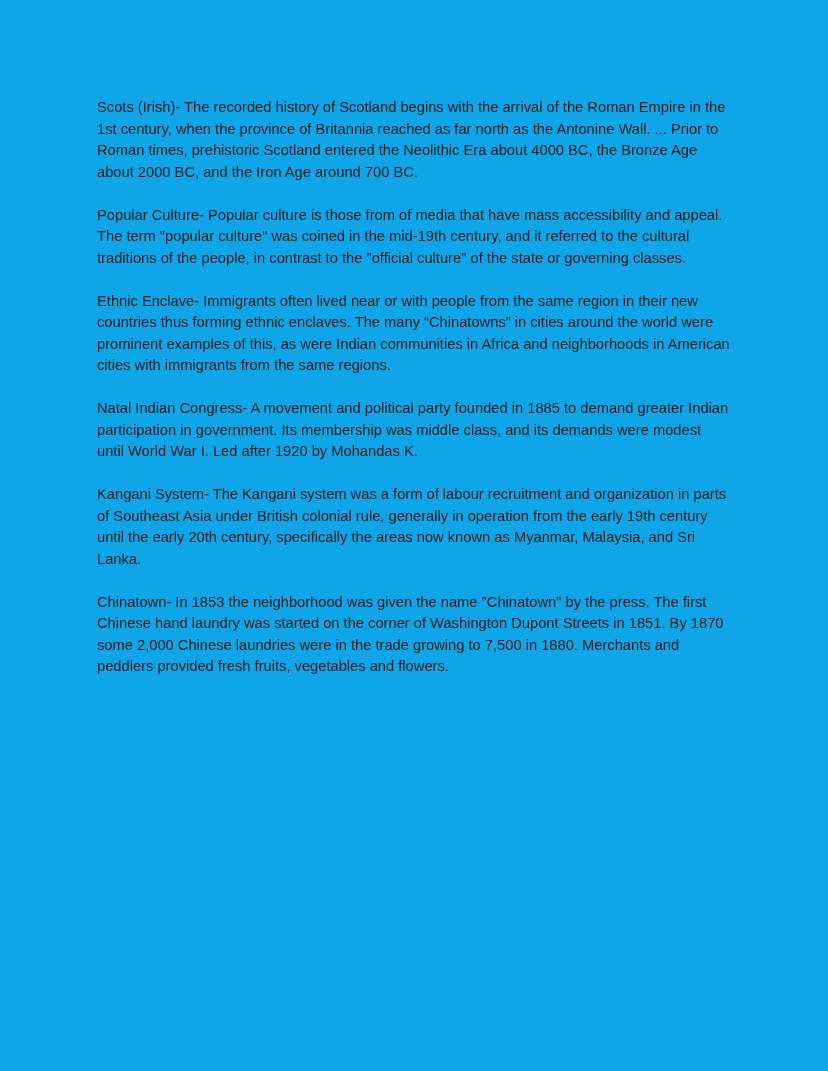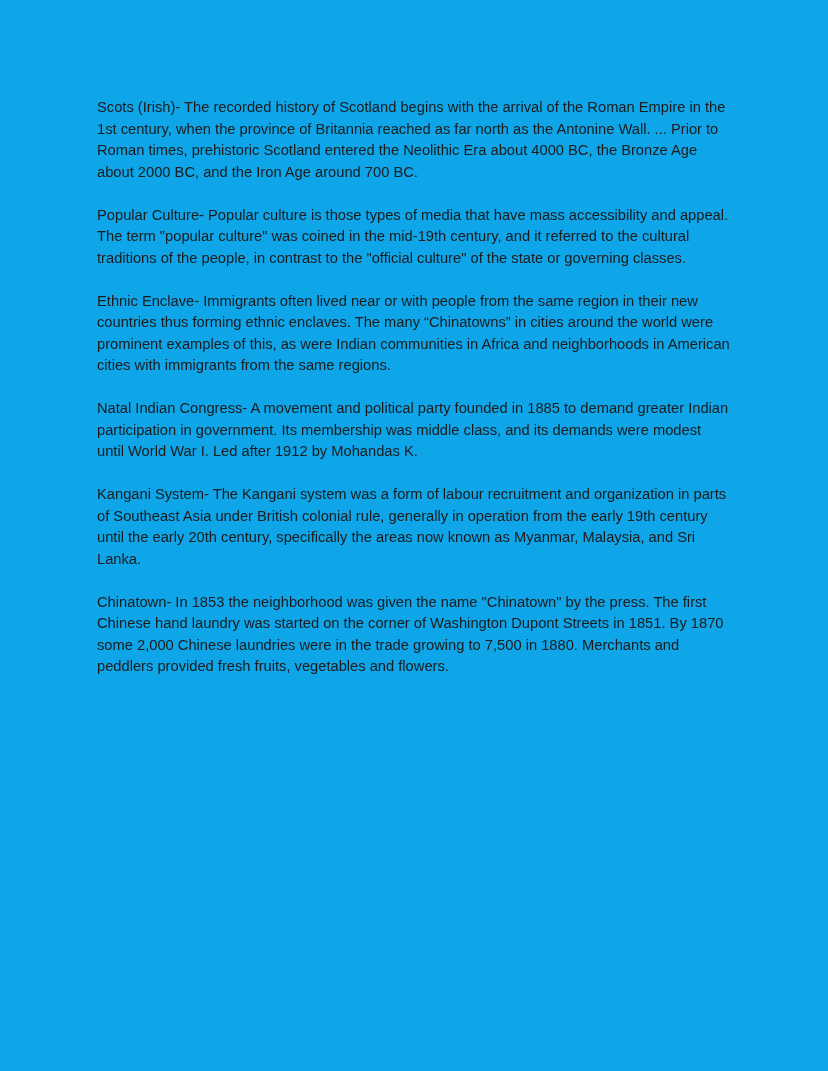--- a/index.html
+++ b/index.html
@@ -42,19 +42,19 @@
       margin-bottom: 0;
       margin-top: 19px;
     }
   </style>
 </head>
 <body>
 
 <div class="page">
   <div class="content">
     <p>Scots (Irish)- The recorded history of Scotland begins with the arrival of the Roman Empire in the 1st century, when the province of Britannia reached as far north as the Antonine Wall. ... Prior to Roman times, prehistoric Scotland entered the Neolithic Era about 4000 BC, the Bronze Age about 2000 BC, and the Iron Age around 700 BC.</p>
-    <p>Popular Culture- Popular culture is those types of media that have mass accessibility and appeal. The term "popular culture" was coined in the mid-19th century, and it referred to the cultural traditions of the people, in contrast to the "official culture" of the state or governing classes.</p>
+    <p>Popular Culture- Popular culture is those from of media that have mass accessibility and appeal. The term "popular culture" was coined in the mid-19th century, and it referred to the cultural traditions of the people, in contrast to the "official culture" of the state or governing classes.</p>
     <p>Ethnic Enclave- Immigrants often lived near or with people from the same region in their new countries thus forming ethnic enclaves. The many “Chinatowns” in cities around the world were prominent examples of this, as were Indian communities in Africa and neighborhoods in American cities with immigrants from the same regions.</p>
-    <p>Natal Indian Congress- A movement and political party founded in 1885 to demand greater Indian participation in government. Its membership was middle class, and its demands were modest until World War I. Led after 1912 by Mohandas K.</p>
+    <p>Natal Indian Congress- A movement and political party founded in 1885 to demand greater Indian participation in government. Its membership was middle class, and its demands were modest until World War I. Led after 1920 by Mohandas K.</p>
     <p>Kangani System- The Kangani system was a form of labour recruitment and organization in parts of Southeast Asia under British colonial rule, generally in operation from the early 19th century until the early 20th century, specifically the areas now known as Myanmar, Malaysia, and Sri Lanka.</p>
     <p>Chinatown- In 1853 the neighborhood was given the name "Chinatown" by the press. The first Chinese hand laundry was started on the corner of Washington Dupont Streets in 1851. By 1870 some 2,000 Chinese laundries were in the trade growing to 7,500 in 1880. Merchants and peddlers provided fresh fruits, vegetables and flowers.</p>
   </div>
 </div>
 
 </body></html>

